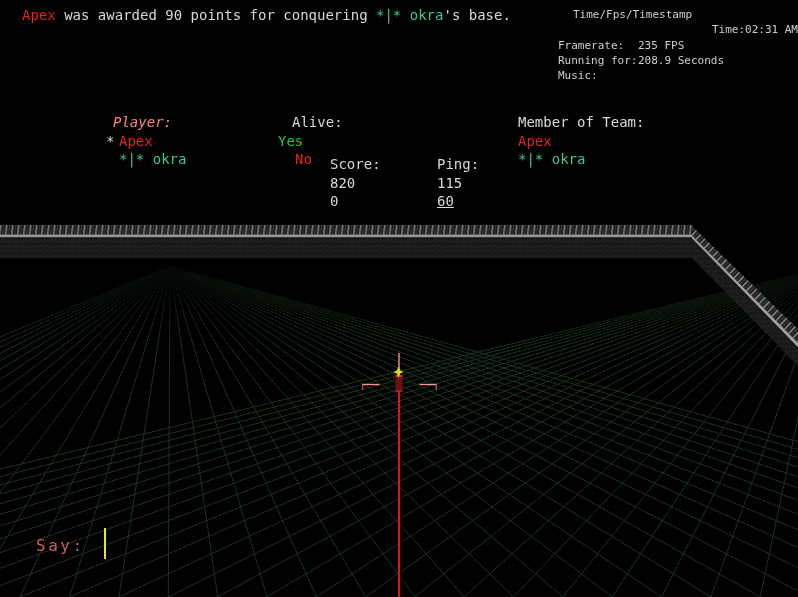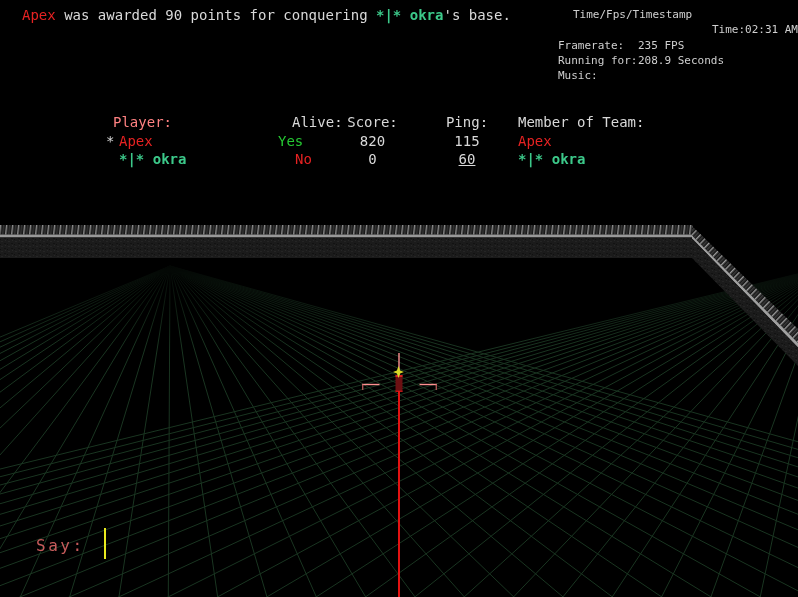--- a/index.html
+++ b/index.html
@@ -2,33 +2,33 @@
 <html style="--white: #d9d9d9; --red: #e62222; --green: #3cc98a; --yes-green: #25c832; --salmon: #c65b5b; --cursor: #e8e81e; --beam: #e41212;"><head>
 <meta charset="utf-8">
 <style>
   html,body{margin:0;padding:0;background:#000;}
   #root{position:relative;width:798px;height:597px;background:#000;overflow:hidden;
         font-family:"DejaVu Sans Mono","Liberation Mono",monospace;}
   .abs{position:absolute;}
   
   #hud-message{top:7px;left:22px;font-size:14px;color:var(--white);white-space:pre;}
   .t-red{color:var(--red);}
-  .t-green{color:var(--green);font-weight:bold;}
+  .t-green{color:var(--green);}
   .t-green2{color:var(--yes-green);}
   .t-white{color:var(--white);}
-  .t-salmon{color:var(--salmon);}
+  .t-salmon{color:var(--salmon);font-style:italic;}
   
   #info-panel{top:0;left:556px;width:242px;font-size:11px;color:#cfcfcf;}
   #info-title{position:absolute;top:8px;left:17px;}
   .info-row{position:absolute;left:2px;width:240px;}
   .info-label{display:inline-block;width:80px;}
   .info-value{display:inline-block;}
   
   .sb-cell{position:absolute;font-size:14px;white-space:pre;}
-  .ra{text-align:center;}
+  .ra{text-align:left;margin-top:42px;}
   
   #scene{top:225px;left:0;width:798px;height:372px;}
   
   #chat{top:536px;left:36px;font-size:16px;letter-spacing:2.5px;color:var(--salmon);}
   #chat-cursor{top:528px;left:104px;width:2px;height:31px;background:var(--cursor);}
 </style>
 </head>
 <body>
 
 <div id="root">

